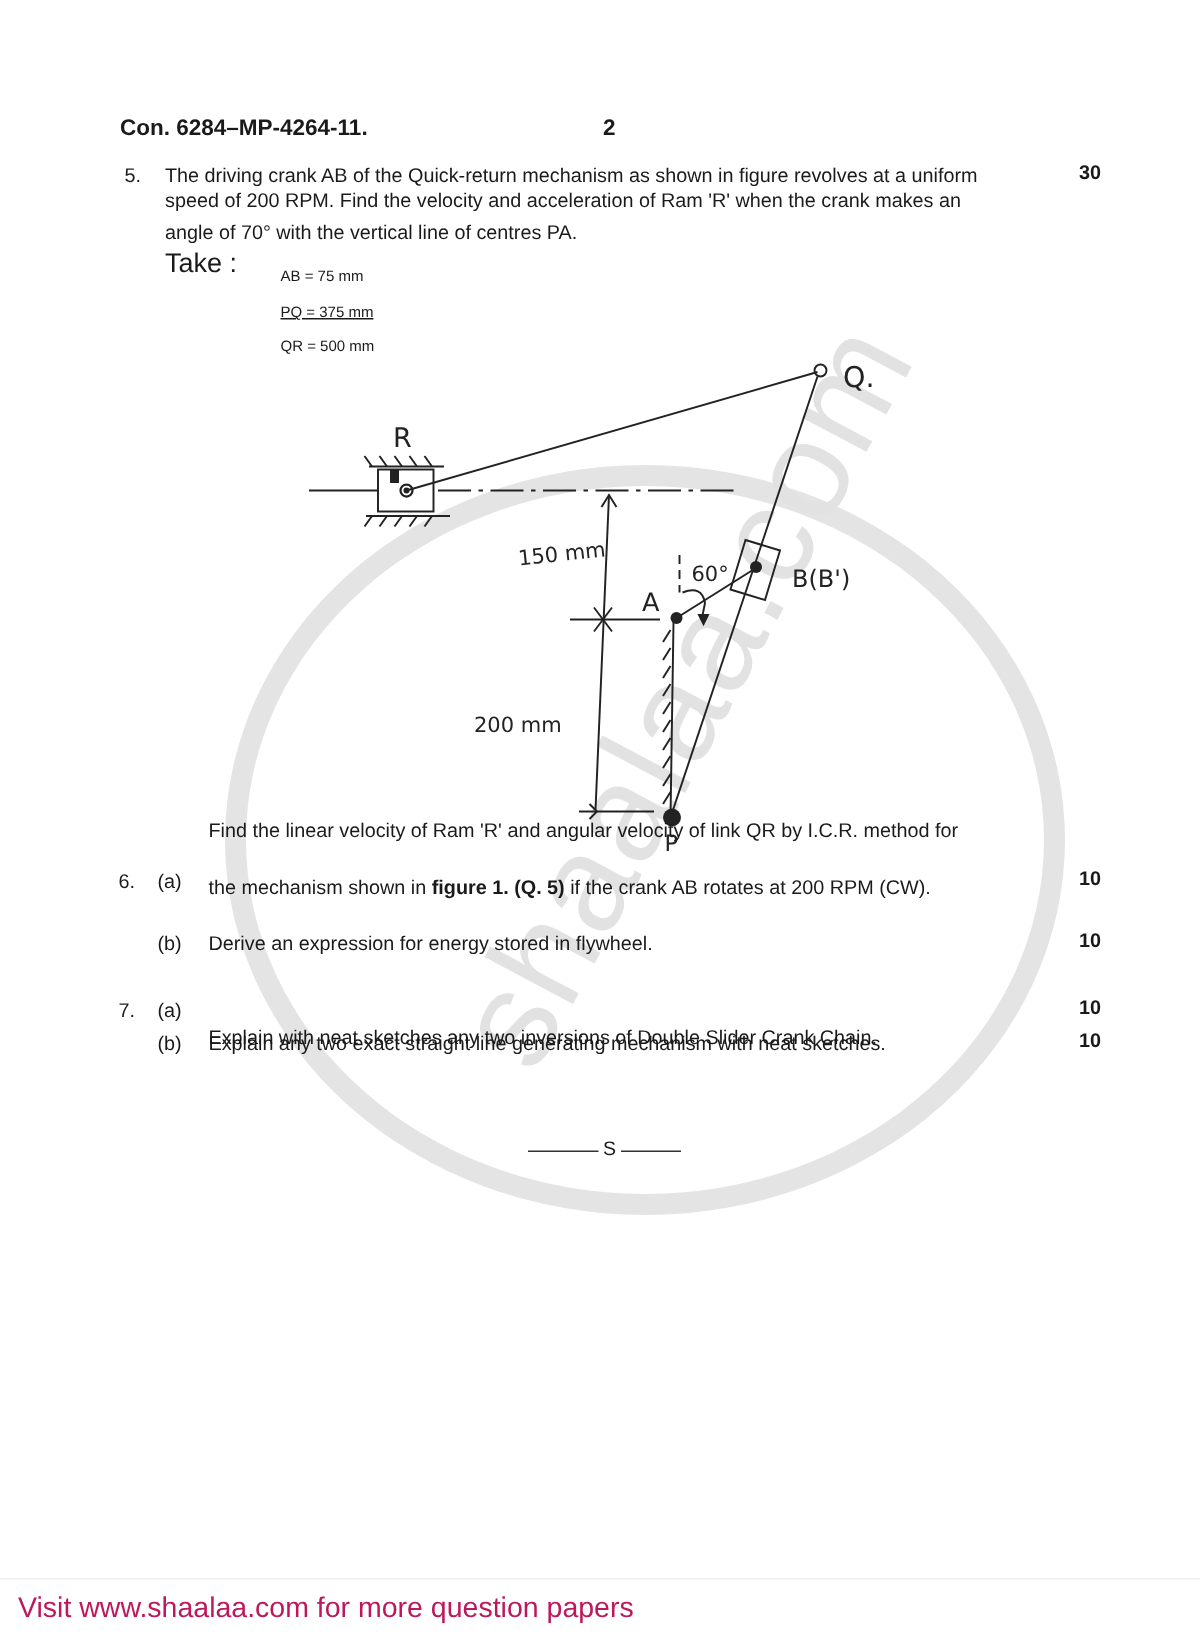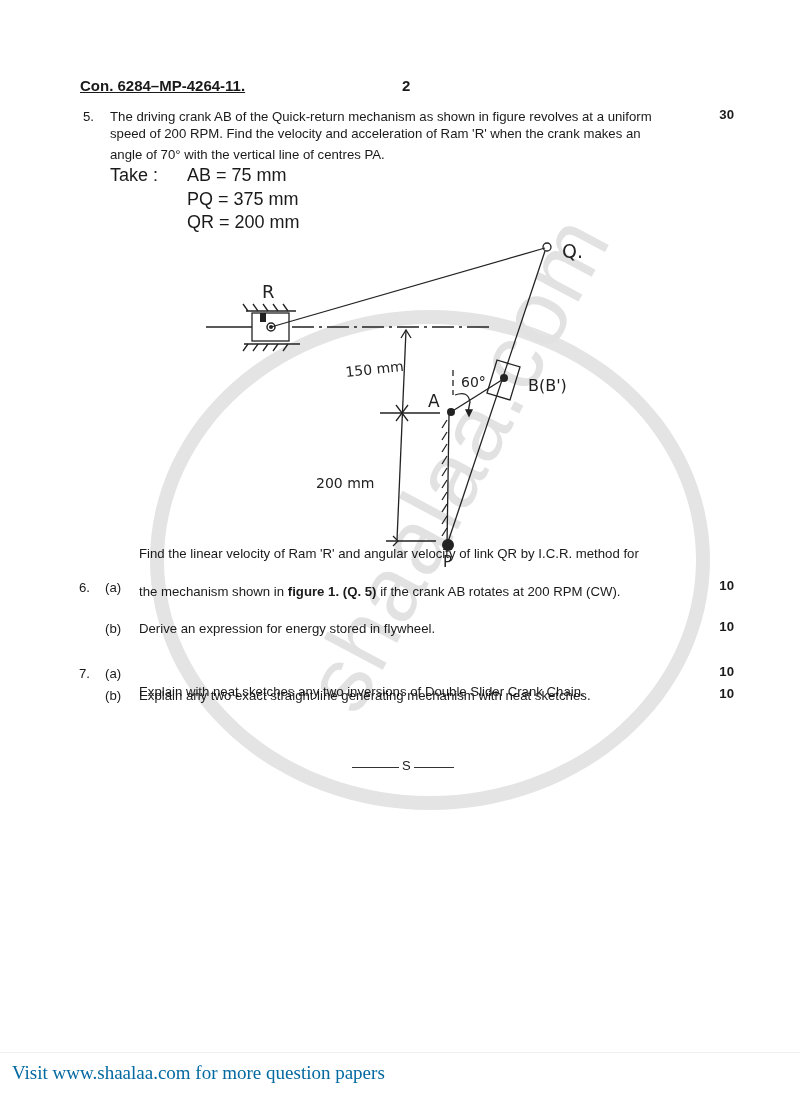--- a/index.html
+++ b/index.html
@@ -12,31 +12,31 @@
     .page { position: absolute; left: 0; top: 0; width: 800px; height: 1099px; }
     .watermark-ring {
       position: absolute; left: 150px; top: 310px; width: 560px; height: 500px;
       border: 14px solid #e4e4e4; border-radius: 50%; box-sizing: border-box;
     }
     .watermark-text {
       position: absolute; left: 230px; top: 470px;
       font-size: 92px; color: #e2e2e2; transform: rotate(-62deg);
       transform-origin: 200px 60px; letter-spacing: 2px; white-space: nowrap;
     }
-    .hdr { position: absolute; top: 77px; left: 80px; font-size: 15px; font-weight: bold; text-decoration: underline; }
+    .hdr { position: absolute; top: 77px; left: 80px; font-size: 15px; font-weight: bold; }
     .pageno { position: absolute; top: 77px; left: 402px; font-size: 15px; font-weight: bold; }
     .q { position: absolute; font-size: 13.2px; line-height: 19px; }
     .qnum { position: absolute; }
     .marks { position: absolute; right: 66px; font-size: 13.2px; font-weight: bold; }
     .take-label { position: absolute; left: 110px; top: 165px; font-size: 18px; }
-    .given { position: absolute; left: 187px; font-size: 18px; }
+    .given { position: absolute; left: 187px; font-size: 10px; margin-top: 14px; }
     .sep { position: absolute; top: 758px; left: 352px; font-size: 13px; }
     .sep-line { position: absolute; top: 767px; height: 1px; background: #333; }
     .footer {
-      position: absolute; top: 1062px; left: 12px; font-size: 19px; color: #0369a1; font-family: Liberation Serif, serif;
+      position: absolute; top: 1062px; left: 12px; font-size: 19px; color: #be185d;
     }
     .footer-bar { position: absolute; top: 1052px; left: 0; width: 800px; height: 1px; background:#f0f0f0; }
     svg.diagram { position: absolute; left: 0; top: 0; }
     .hand { font-family: "DejaVu Sans", sans-serif; fill: #222; }
     b.bold { font-weight: bold; }
   </style>
 </head>
 <body>
 
 <div class="page">
@@ -51,22 +51,22 @@
     <span class="q qnum" style="left:83px; top:107px;">5.</span>
     <span class="q" style="left:110px; top:107px;">
       <span>The driving crank AB of the Quick-return mechanism as shown in figure revolves at a uniform</span>
     </span>
     <span class="q" style="left:110px; top:124px;text-align:right;">speed of 200 RPM.  Find the velocity and acceleration of Ram 'R' when the crank makes an</span>
     <span class="q" style="left:110px; top:145px;">angle of 70° with the vertical line of centres PA.</span>
     <span class="marks" style="top:107px;">30</span>
 
     <span class="take-label">Take :</span>
     <span class="given" style="top:165px;">AB = 75 mm</span>
-    <span class="given" style="top:189px;">PQ = 375 mm</span>
-    <span class="given" style="top:212px;">QR = 200 mm</span>
+    <span class="given" style="top:189px;text-decoration:underline;">PQ = 375 mm</span>
+    <span class="given" style="top:212px;">QR = 500 mm</span>
   </div>
 
   <svg class="diagram" width="800" height="1099">
     <g stroke="#222" stroke-width="1.3" fill="none">
 
       <line x1="206" y1="327" x2="252" y2="327"></line>
       <line x1="292" y1="327" x2="490" y2="327" stroke-dasharray="22,5,3,5"></line>
 
       <rect x="252" y="313" width="37" height="28"></rect>
       <line x1="246" y1="311" x2="296" y2="311"></line>

